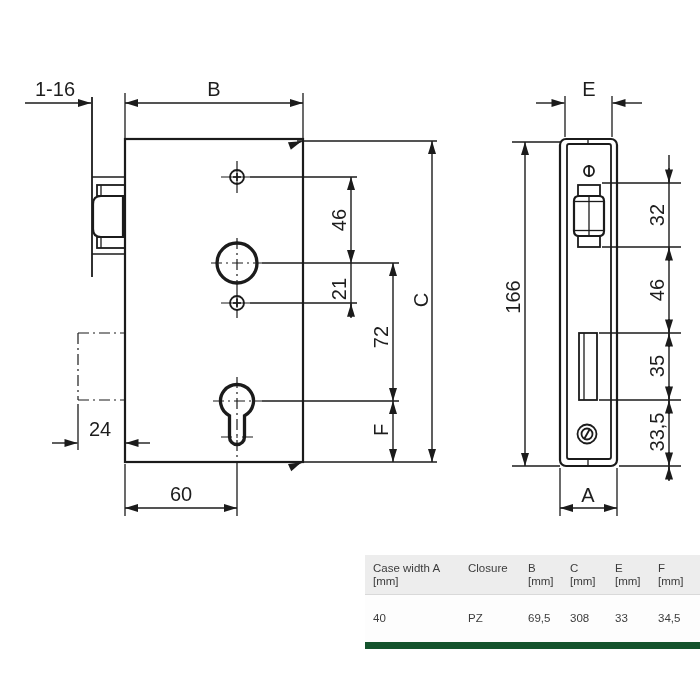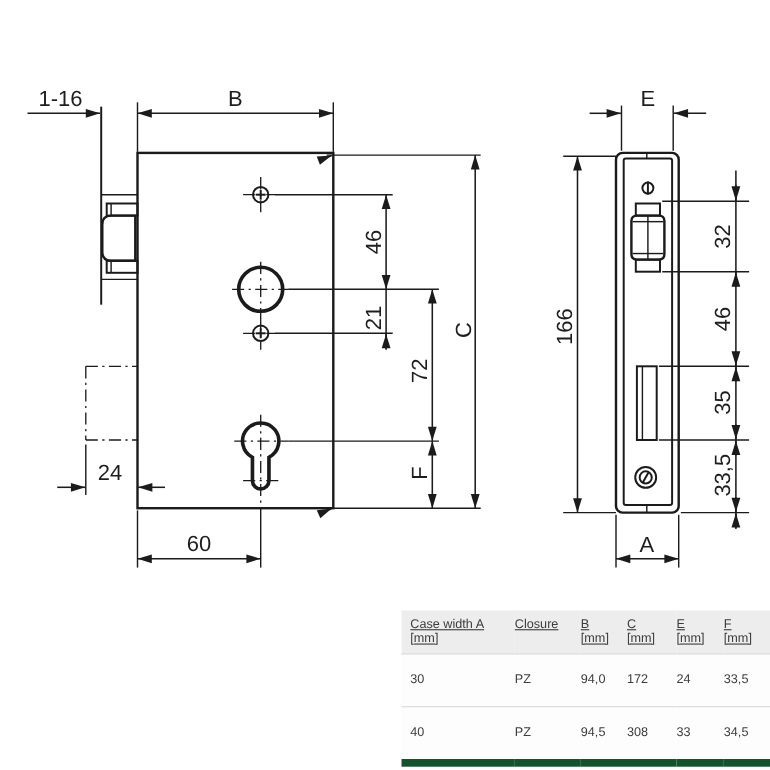--- a/index.html
+++ b/index.html
@@ -18,21 +18,21 @@
 
   
   .spec{position:absolute;left:365px;top:555px;width:335px;color:#3c3c3c;
         font-size:11.5px;line-height:13px;}
   .spec table{border-collapse:collapse;width:335px;table-layout:fixed;}
   .spec thead td{background:#ededed;vertical-align:top;padding:7px 2px 6px 0;height:24px;}
   .spec tbody td{background:#fdfdfd;vertical-align:middle;padding:0 2px 0 0;height:47px;}
   .spec tbody tr{border-top:1px solid #d9d9d9;}
   .spec tbody tr:last-child{border-bottom:7px solid #14532d;}
   .spec td:first-child{padding-left:8px;}
-  .spec .sub{display:block;text-decoration:underline;}
+  .spec .sub{display:block;}
 </style>
 </head>
 <body>
 
 <div id="canvas">
 
 <svg width="700" height="700" viewBox="0 0 700 700">
   <defs>
     <marker id="arr" viewBox="0 0 14 9" refX="13.5" refY="4.5" markerWidth="14" markerHeight="9" markerUnits="userSpaceOnUse" orient="auto-start-reverse">
       <path d="M0.5,0.5 L13.5,4.5 L0.5,8.5 Z" fill="#1b1b1b"></path>
@@ -247,31 +247,23 @@
           <span class="sub">[mm]</span>
         </td>
         <td>
           <span class="sub">F</span>
           <span class="sub">[mm]</span>
         </td>
       </tr>
     </thead>
     <tbody>
       <tr>
-        <td>30</td>
-        <td>PZ</td>
-        <td>94,0</td>
-        <td>172</td>
-        <td>24</td>
-        <td>33,5</td>
-      </tr>
-      <tr>
         <td>40</td>
         <td>PZ</td>
-        <td>94,5</td>
+        <td>69,5</td>
         <td>308</td>
         <td>33</td>
         <td>34,5</td>
       </tr>
     </tbody>
   </table>
 </div>
 
 </div>
 

